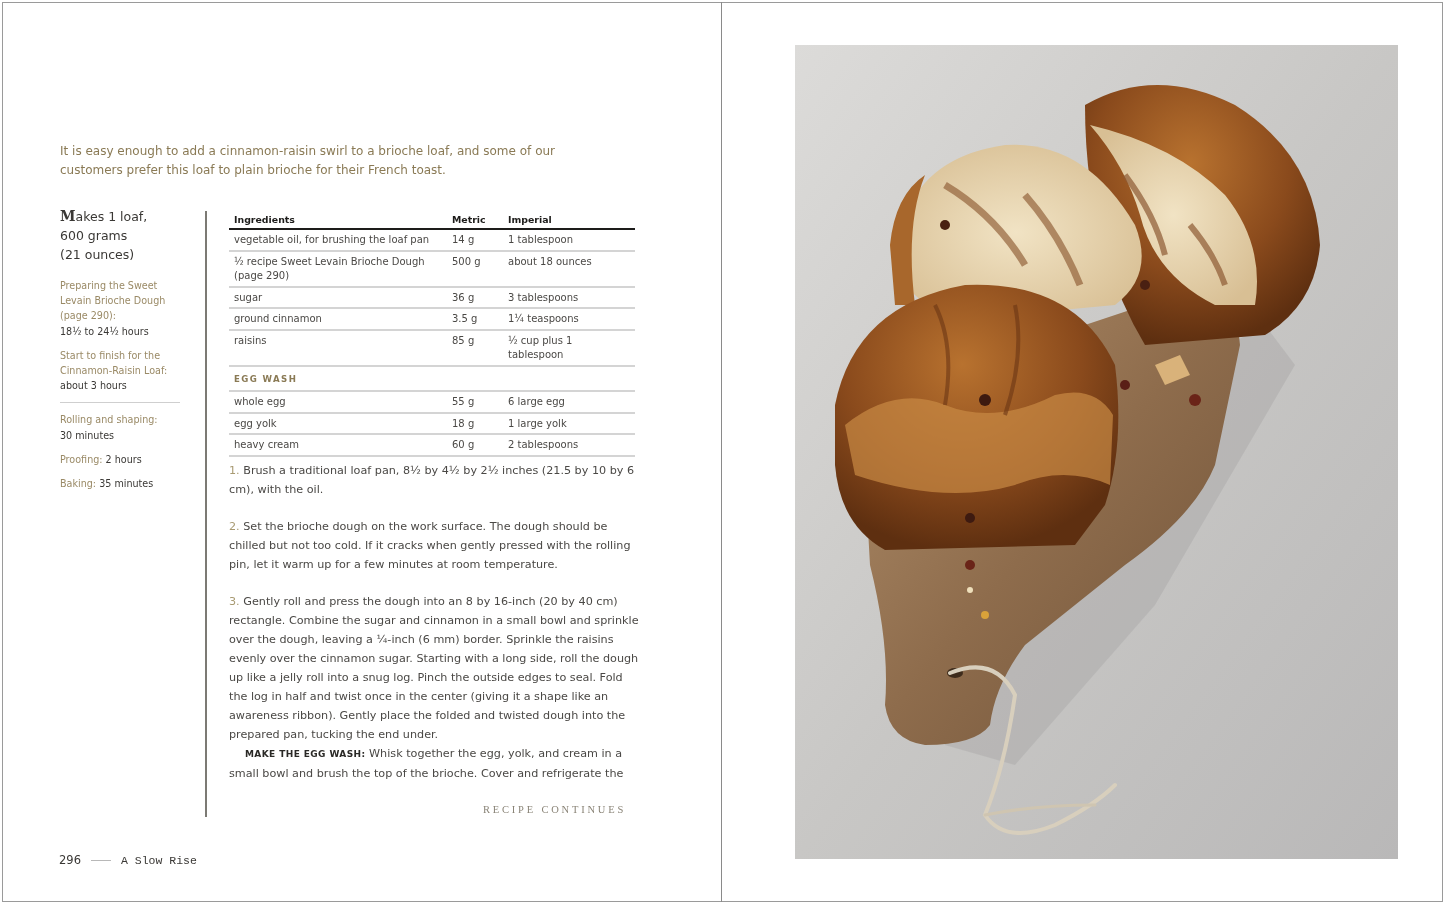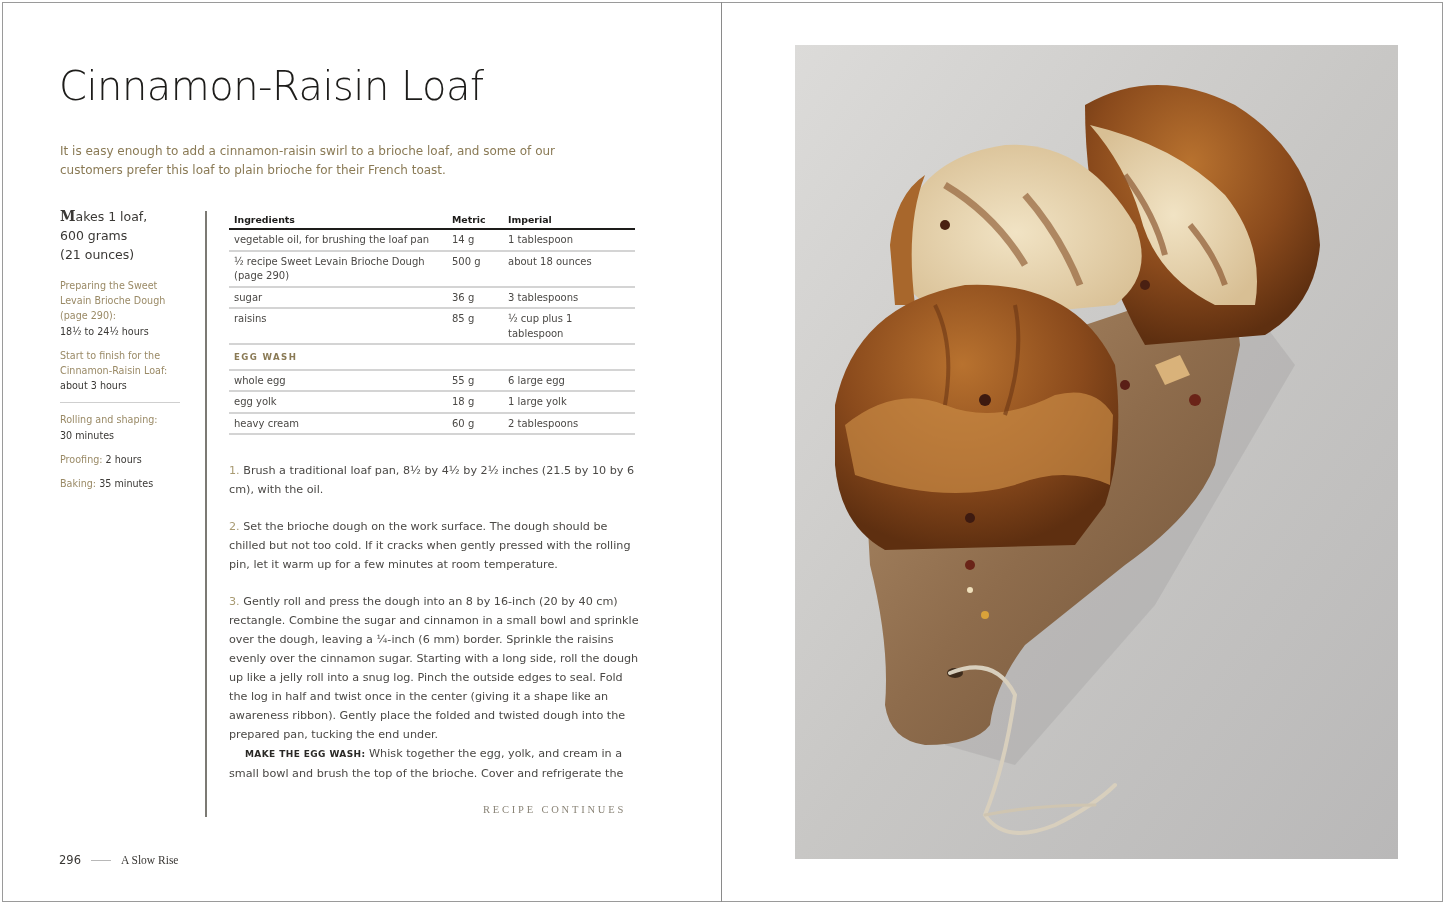--- a/index.html
+++ b/index.html
@@ -63,34 +63,33 @@
   .step { margin-bottom: 18px; }
   .step .num { color: #a89a72; }
   .subhead { font-weight: bold; font-size: 9px; letter-spacing: 0.4px; color: #2a2926; margin-left: 16px; }
 
   .continues {
     position: absolute; left: 480px; top: 801px;
     font-family: Liberation Serif, serif; font-size: 10.5px; letter-spacing: 2.8px; color: #8a8477;
   }
   .folio { position: absolute; left: 56px; top: 850px; font-size: 11.5px; color: #3a3835; display: flex; align-items: center; gap: 10px; }
   .folio .dash { display: inline-block; width: 20px; height: 1px; background: #b8b8b8; }
-  .folio .book { font-family: Liberation Serif, serif; font-size: 11.5px; }
+  .folio .book { font-family: Liberation Mono, monospace; font-size: 11.5px; }
 
   .photo {
     position: absolute; left: 795px; top: 45px; width: 603px; height: 814px; overflow: hidden;
     background: linear-gradient(160deg, #d9d8d6 0%, #c9c8c6 35%, #bdbcbb 70%, #b6b5b5 100%);
   }
 </style>
 </head>
 <body>
 
 <div class="spread">
 
   <div class="page-left">
-    <h1 class="title">Cinnamon-Raisin Loaf</h1>
     <p class="intro">It is easy enough to add a cinnamon-raisin swirl to a brioche loaf, and some of our customers prefer this loaf to plain brioche for their French toast.</p>
 
     <div class="sidebar">
       <div class="yield">
         <div><span class="cap">M</span><span>akes 1 loaf,</span></div>
         <div>600 grams</div>
         <div>(21 ounces)</div>
       </div>
 
       <div class="timing">
@@ -134,20 +133,25 @@
         </tr>
         <tr>
           <td class="c1">½ recipe Sweet Levain Brioche Dough (page 290)</td>
           <td class="c2">500 g</td>
           <td>about 18 ounces</td>
         </tr>
         <tr>
           <td class="c1">sugar</td>
           <td class="c2">36 g</td>
           <td>3 tablespoons</td>
+        </tr>
+        <tr>
+          <td class="c1">ground cinnamon</td>
+          <td class="c2">3.5 g</td>
+          <td>1¼ teaspoons</td>
         </tr>
         <tr>
           <td class="c1">raisins</td>
           <td class="c2">85 g</td>
           <td>½ cup plus 1 tablespoon</td>
         </tr>
         <tr class="section">
           <td colspan="3">EGG WASH</td>
         </tr>
         <tr>

